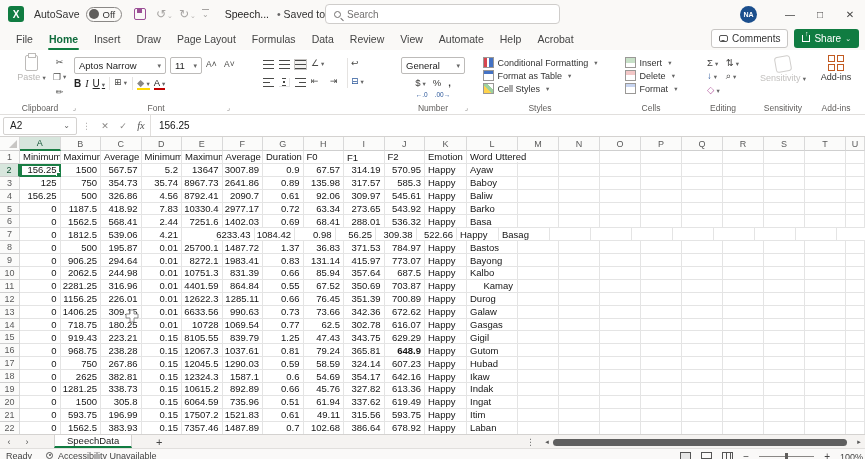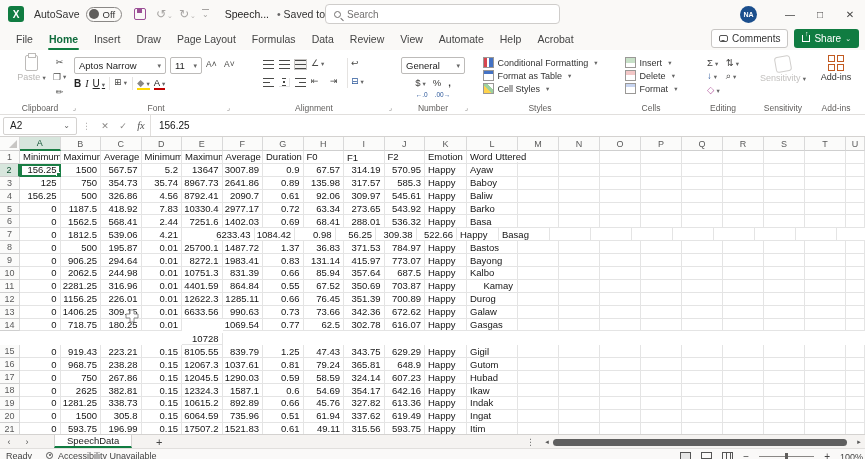--- a/index.html
+++ b/index.html
@@ -292,24 +292,20 @@
           <span class="mini">⇤</span>
           <span class="mini">⇥</span>
         </div>
       </div>
       <span class="vline" style="height:30px;margin-top:4px"></span>
       <div class="alicol">
         <span class="mini">↩</span>
         <span class="mini dd" style="color:#2b579a">⊟</span>
       </div>
     </div>
-    <div class="glabel">
-        <span>Alignment</span>
-        <span class="launcher"></span>
-      </div>
   </div>
   <div class="rsep"></div>
 
   <div class="rgroup" style="width:74px">
     <div class="rcontent">
       <div class="numcol">
         <div class="combo" style="width:64px">
             <span>General</span>
           </div>
         <div class="numrow">
@@ -1105,21 +1101,21 @@
         </div>
         <div class="c num" style="width: 40.5px; height: 12.9px;">
           <span class="t">718.75</span>
         </div>
         <div class="c num" style="width: 40.5px; height: 12.9px;">
           <span class="t">180.25</span>
         </div>
         <div class="c num" style="width: 40.5px; height: 12.9px;">
           <span class="t">0.01</span>
         </div>
-        <div class="c num" style="width: 40.5px; height: 12.9px; margin-top: 14px;">
+        <div class="c num" style="width: 40.5px; height: 12.9px;">
           <span class="t">10728</span>
         </div>
         <div class="c num" style="width: 40.5px; height: 12.9px;">
           <span class="t">1069.54</span>
         </div>
         <div class="c num" style="width: 40.5px; height: 12.9px;">
           <span class="t">0.77</span>
         </div>
         <div class="c num" style="width: 40.5px; height: 12.9px;">
           <span class="t">62.5</span>
@@ -1216,21 +1212,21 @@
         </div>
         <div class="c num" style="width: 40.5px; height: 12.9px;">
           <span class="t">0.81</span>
         </div>
         <div class="c num" style="width: 40.5px; height: 12.9px;">
           <span class="t">79.24</span>
         </div>
         <div class="c num" style="width: 40.5px; height: 12.9px;">
           <span class="t">365.81</span>
         </div>
-        <div class="c num" style="width: 40.5px; height: 12.9px;">
+        <div class="c num" style="width: 40.5px; height: 12.9px; font-weight: bold;">
           <span class="t">648.9</span>
         </div>
         <div class="c" style="width: 42px; height: 12.9px;">
           <span class="t">Happy</span>
         </div>
         <div class="c spill" style="width: 51px; height: 12.9px;">
           <span class="t">Gutom</span>
         </div>
         <div class="c" style="width: 41px; height: 12.9px;"></div>
         <div class="c" style="width: 41px; height: 12.9px;"></div>

